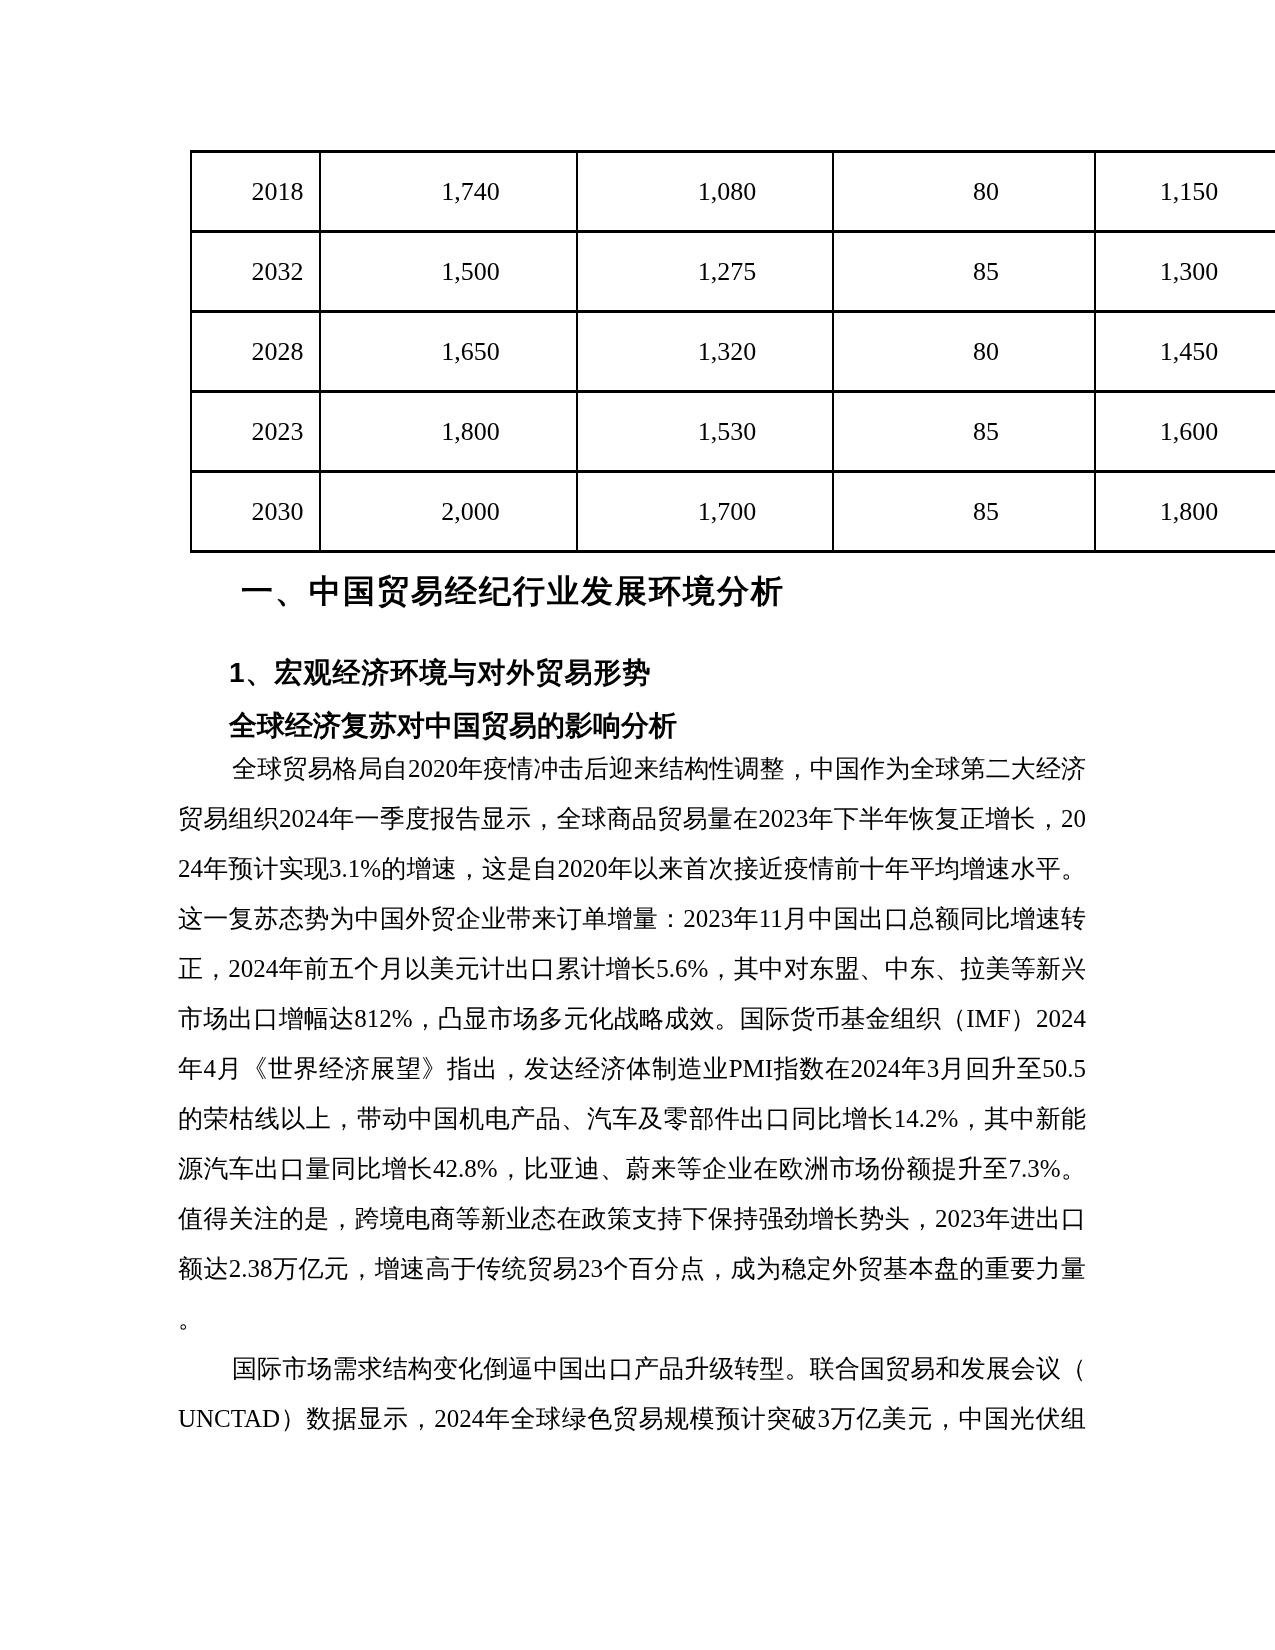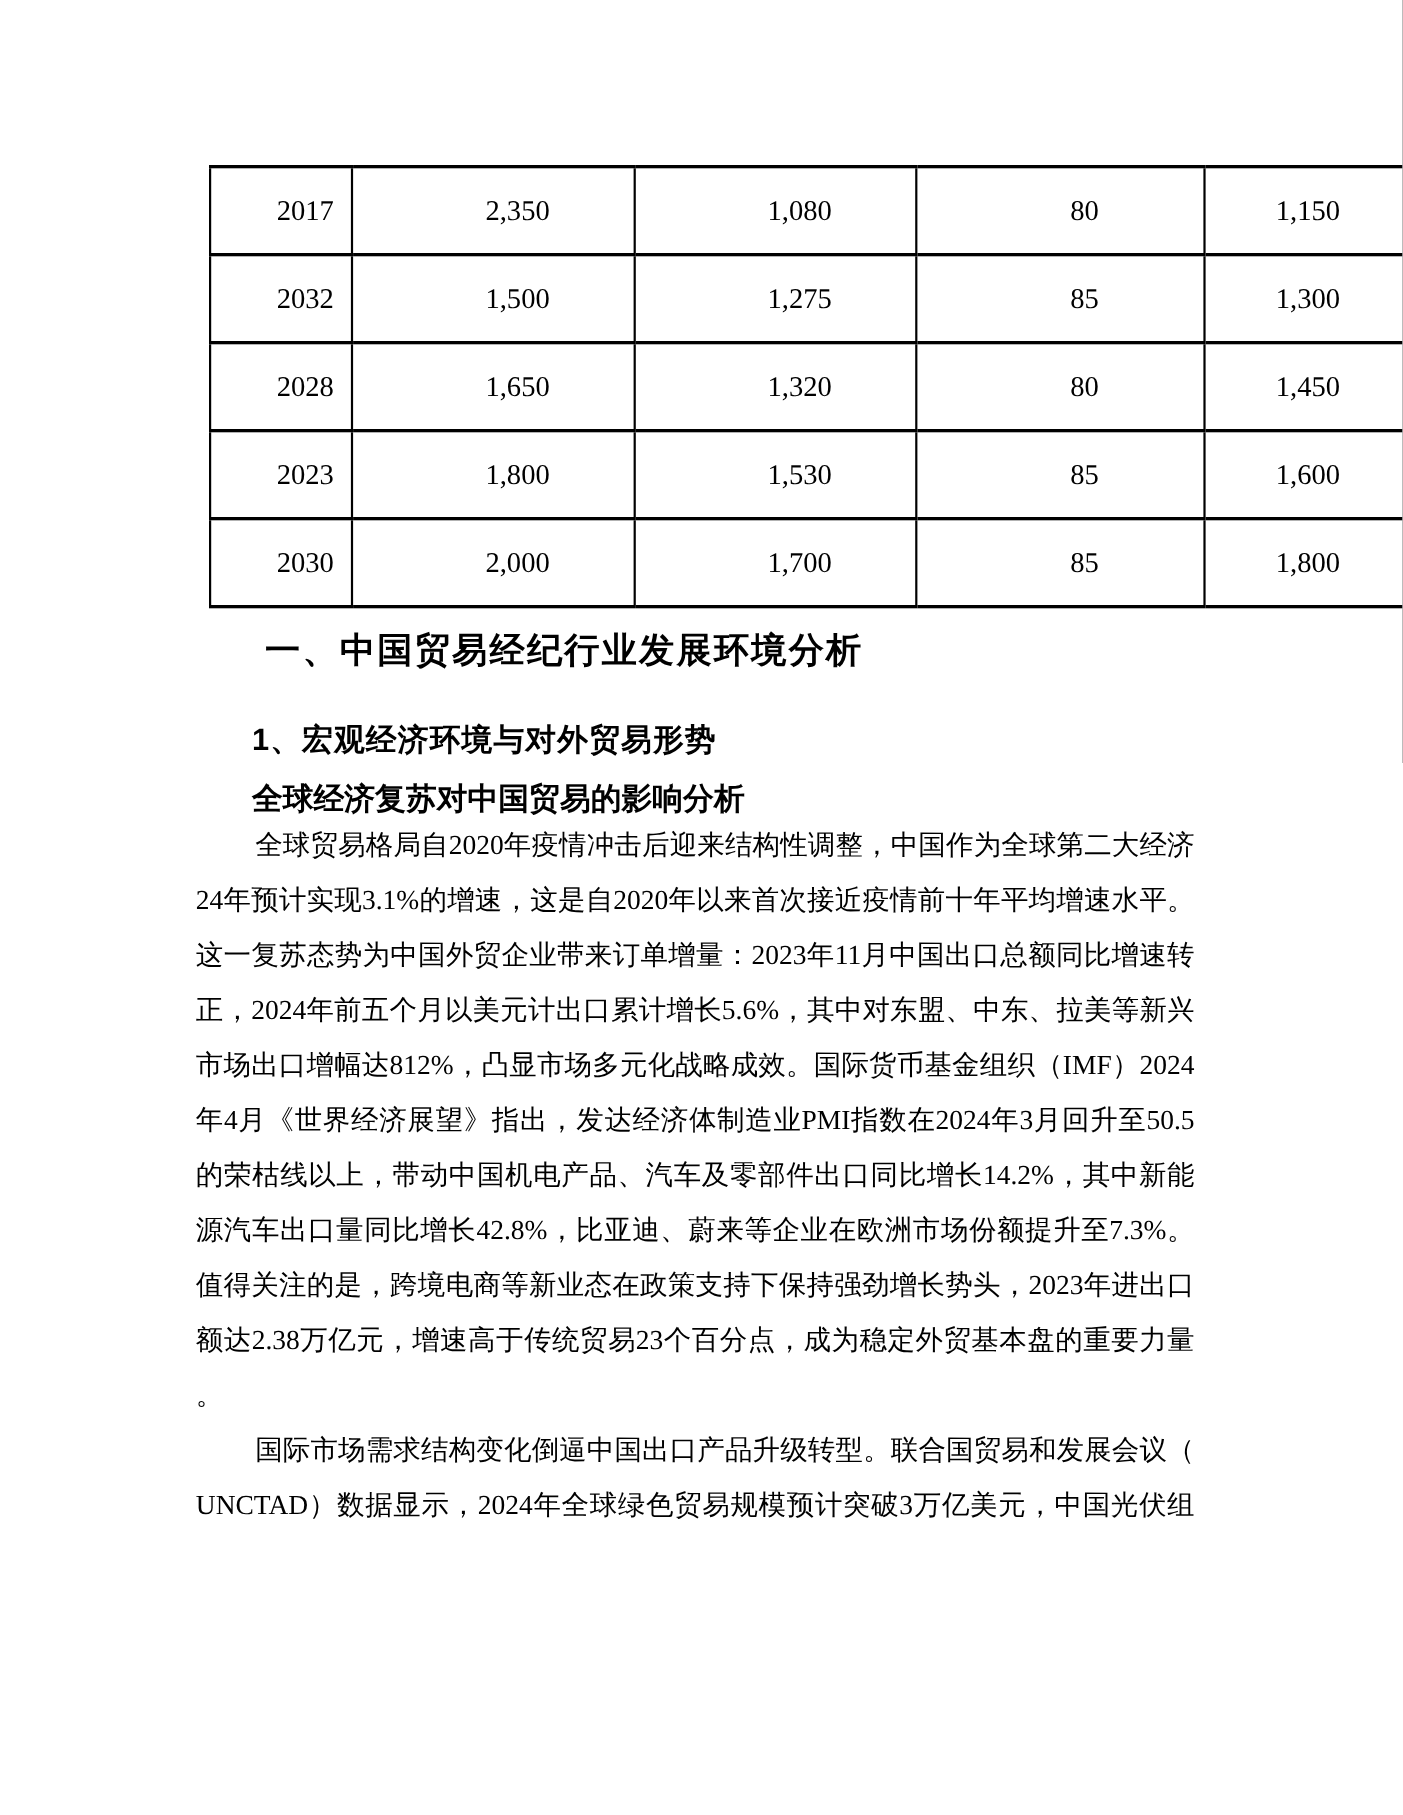--- a/index.html
+++ b/index.html
@@ -86,22 +86,22 @@
     <table class="forecast">
       <colgroup>
         <col style="width:129px">
           <col style="width:257px">
           <col style="width:256px">
           <col style="width:262px">
           <col style="width:244px">
       </colgroup>
       <tbody>
         <tr>
-          <td>2017</td>
-          <td>2,350</td>
+          <td>2018</td>
+          <td>1,740</td>
           <td>1,080</td>
           <td>80</td>
           <td>1,150</td>
         </tr>
         <tr>
           <td>2032</td>
           <td>1,500</td>
           <td>1,275</td>
           <td>85</td>
           <td>1,300</td>
@@ -131,20 +131,21 @@
     </table>
   </div>
 
   <div class="h1">一、中国贸易经纪行业发展环境分析</div>
   <div class="h2">1、宏观经济环境与对外贸易形势</div>
   <div class="h3">全球经济复苏对中国贸易的影响分析</div>
 
   <div class="body-text">
     <div>
       <div class="bl first">全球贸易格局自2020年疫情冲击后迎来结构性调整，中国作为全球第二大经济</div>
+      <div class="bl">贸易组织2024年一季度报告显示，全球商品贸易量在2023年下半年恢复正增长，20</div>
       <div class="bl">24年预计实现3.1%的增速，这是自2020年以来首次接近疫情前十年平均增速水平。</div>
       <div class="bl">这一复苏态势为中国外贸企业带来订单增量：2023年11月中国出口总额同比增速转</div>
       <div class="bl">正，2024年前五个月以美元计出口累计增长5.6%，其中对东盟、中东、拉美等新兴</div>
       <div class="bl">市场出口增幅达812%，凸显市场多元化战略成效。国际货币基金组织（IMF）2024</div>
       <div class="bl">年4月《世界经济展望》指出，发达经济体制造业PMI指数在2024年3月回升至50.5</div>
       <div class="bl">的荣枯线以上，带动中国机电产品、汽车及零部件出口同比增长14.2%，其中新能</div>
       <div class="bl">源汽车出口量同比增长42.8%，比亚迪、蔚来等企业在欧洲市场份额提升至7.3%。</div>
       <div class="bl">值得关注的是，跨境电商等新业态在政策支持下保持强劲增长势头，2023年进出口</div>
       <div class="bl">额达2.38万亿元，增速高于传统贸易23个百分点，成为稳定外贸基本盘的重要力量</div>
       <div class="bl endline">。</div>

